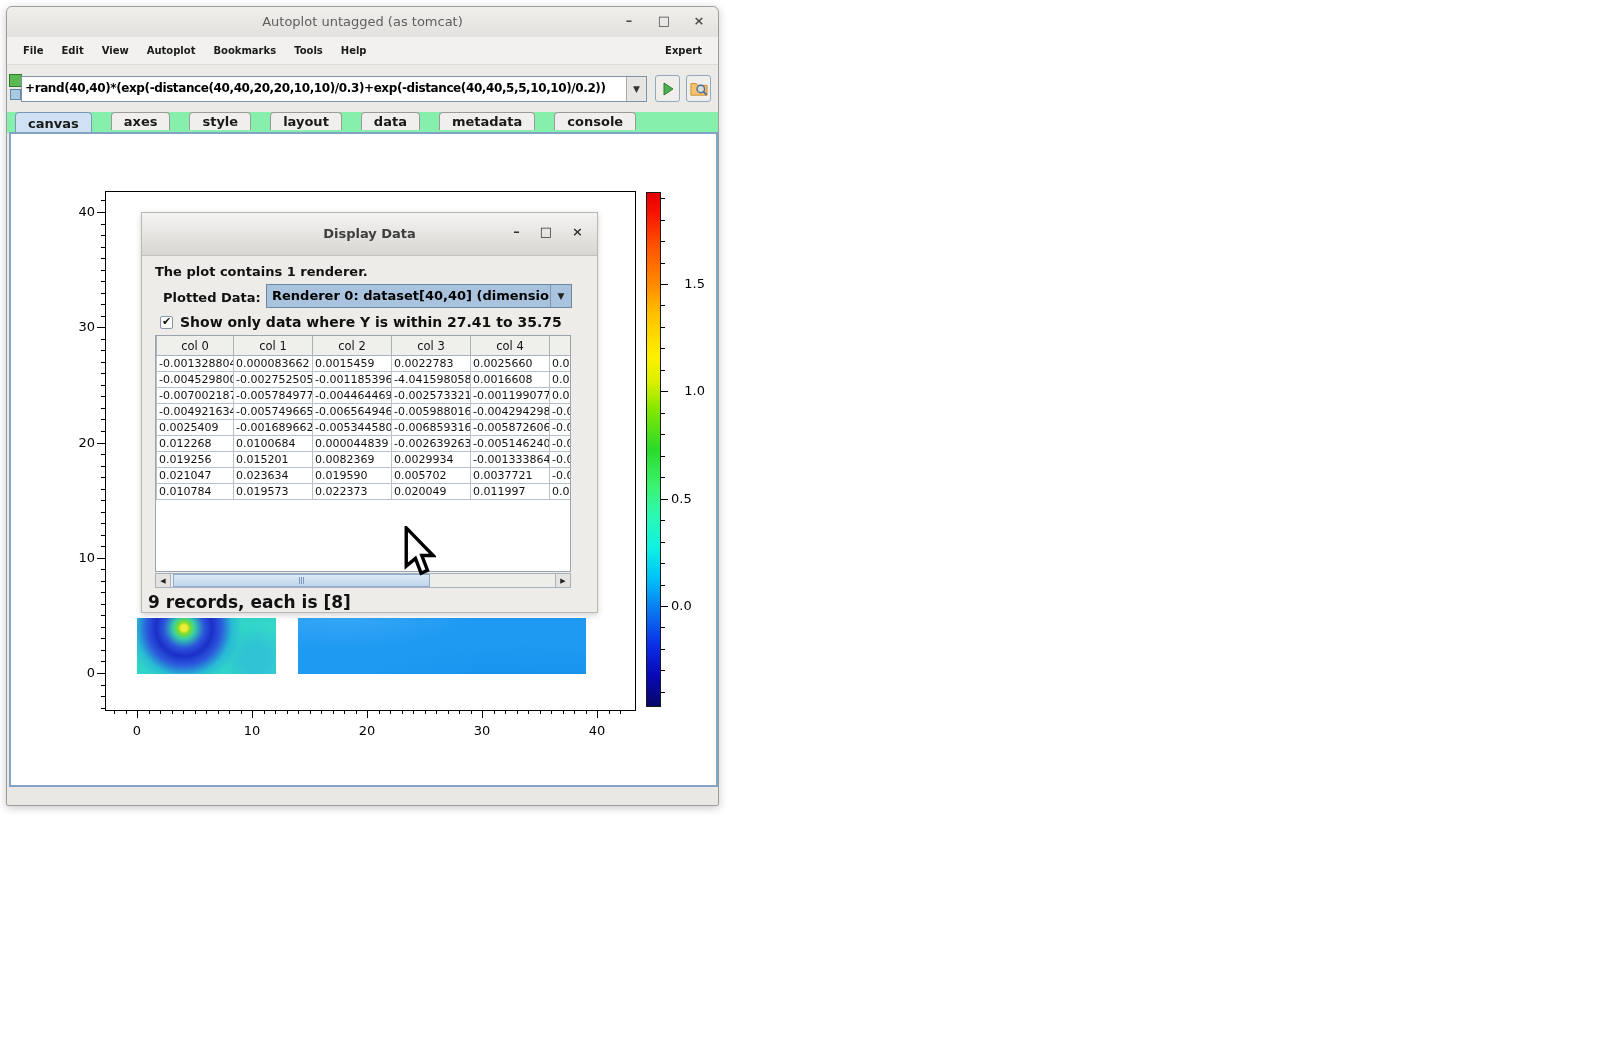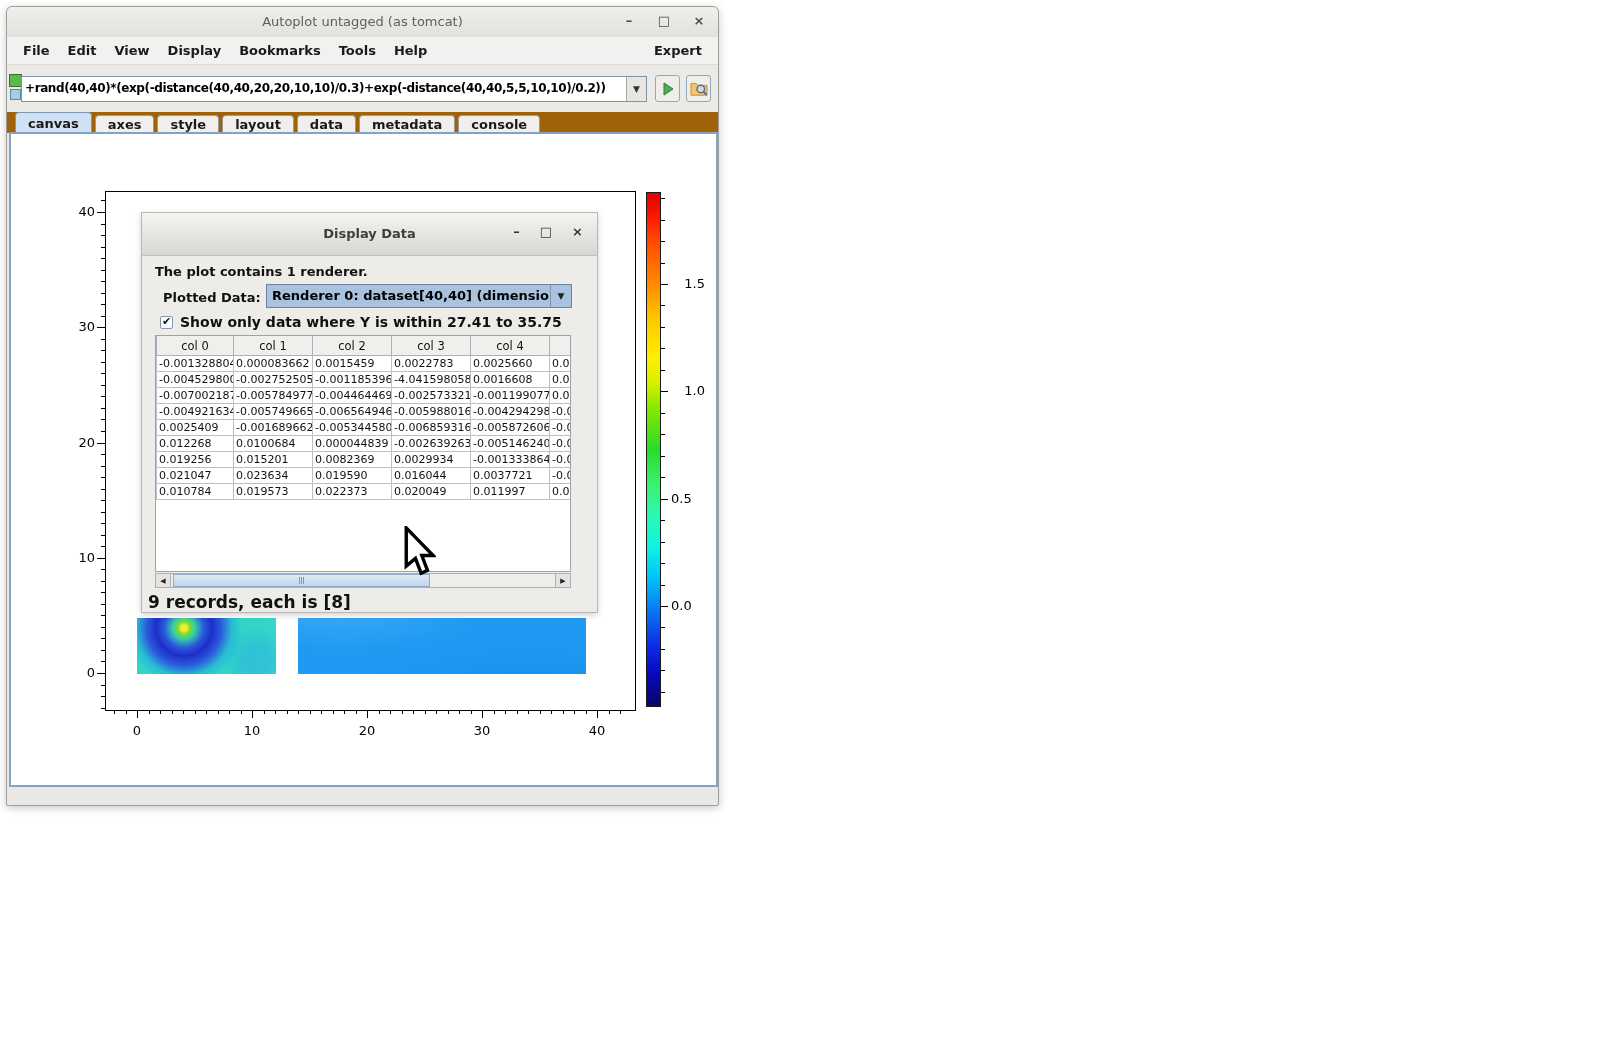--- a/index.html
+++ b/index.html
@@ -4,38 +4,38 @@
 <style>
   html,body{margin:0;padding:0}
   body{width:1600px;height:1050px;background:#ffffff;font-family:"DejaVu Sans",sans-serif;position:relative;overflow:hidden}
   
   .window{position:absolute;left:6px;top:6px;width:713px;height:800px;background:#E9E8E5;
           border:1px solid #9F9E9A;border-radius:6px 6px 2px 2px;box-shadow:0 2px 8px rgba(0,0,0,.22);box-sizing:border-box}
   .titlebar{height:30px;position:relative;border-radius:6px 6px 0 0;background:linear-gradient(#F0EFEC,#E2E1DE)}
   .title{position:absolute;left:0;right:0;top:7px;text-align:center;font-size:13px;color:#5E5E5E}
   .winbtns{position:absolute;right:12px;top:5px;display:flex;gap:21px;color:#4A4A4A;font-size:13px;font-weight:bold}
   .winbtn{width:14px;text-align:center;line-height:18px}
-  .menubar{height:27px;display:flex;align-items:center;padding:0 7px;font-size:13px;font-weight:600;color:#1A1A1A;
+  .menubar{height:27px;display:flex;align-items:center;padding:0 7px;font-size:10px;font-weight:600;color:#1A1A1A;
            background:#F2F1EF;border-bottom:1px solid #DCDBD7}
   .menu-item{padding:4px 9px}
   .menu-right{margin-left:auto;padding:4px 9px}
   .toolbar{height:47px;position:relative;background:#EBEAE7}
   .ind-green{position:absolute;left:2px;top:9px;width:11px;height:11px;background:#5CB852;border:1px solid #2E7A28}
   .ind-blue{position:absolute;left:3px;top:24px;width:9px;height:9px;background:#A8CBE2;border:1px solid #5E88A8}
   .uribox{position:absolute;left:14px;top:11px;width:626px;height:26px;background:#fff;border:1px solid #7E92A8;
           box-sizing:border-box;display:flex;align-items:stretch}
   .uritext{flex:1;font-size:12px;font-weight:bold;letter-spacing:-.4px;white-space:nowrap;overflow:hidden;
            padding:4px 3px 0 3px;color:#000}
   .uriarrow{width:19px;background:#E7E6E3;border-left:1px solid #A9A8A4;display:flex;align-items:center;justify-content:center;
             font-size:9px;color:#333}
   .toolbtn{position:absolute;top:10px;width:25px;height:27px;background:#EFEEEB;border:1px solid #93A7BE;border-radius:3px;
            box-sizing:border-box;display:flex;align-items:center;justify-content:center}
   .btn-play{left:648px}
   .btn-inspect{left:679px}
-  .tabsrow{height:21px;display:flex;align-items:flex-end;padding-left:8px;gap:3px;background:#a16207}
+  .tabsrow{height:21px;display:flex;align-items:flex-start;padding-left:8px;gap:19px;background:#86efac}
   .tab{height:18px;padding:0 12px;font-size:13px;font-weight:bold;display:flex;align-items:center;background:#F0EFED;
        border:1px solid #9B9A96;border-bottom:none;border-radius:4px 4px 0 0;color:#1A1A1A;box-sizing:border-box}
   .tab.active{background:#CFE1F3;height:21px;border-color:#7C98B8}
   
   .canvas{position:absolute;left:2px;top:125px;width:709px;height:655px;border:2px solid #83A3C6;background:#fff;box-sizing:border-box}
   .layer{position:absolute;left:0;top:0;right:0;bottom:0}
   .plotrect{position:absolute;left:94px;top:57px;width:529px;height:518px;border:1px solid #000;box-sizing:content-box}
   .tick{position:absolute;background:#000}
   .ticklabel{position:absolute;font-size:13px;color:#000;line-height:16px}
   .colorbar{position:absolute;left:635px;top:58px;width:15px;height:515px;border:1px solid #1a1a1a;box-sizing:border-box;
@@ -97,21 +97,21 @@
       <span class="winbtn">–</span>
       <span class="winbtn">□</span>
       <span class="winbtn">×</span>
     </span>
   </div>
 
   <div class="menubar" id="menubar">
     <span class="menu-item">File</span>
       <span class="menu-item">Edit</span>
       <span class="menu-item">View</span>
-      <span class="menu-item">Display</span>
+      <span class="menu-item">Autoplot</span>
       <span class="menu-item">Bookmarks</span>
       <span class="menu-item">Tools</span>
       <span class="menu-item">Help</span>
       <span class="menu-right">Expert</span>
   </div>
 
   <div class="toolbar">
     <span class="ind-green"></span>
     <span class="ind-blue"></span>
     <div class="uribox">
@@ -244,21 +244,21 @@
                   <td>0.015201</td>
                   <td>0.0082369</td>
                   <td>0.0029934</td>
                   <td>-0.001333864...</td>
                   <td>-0.0</td>
                 </tr>
                 <tr>
                   <td>0.021047</td>
                   <td>0.023634</td>
                   <td>0.019590</td>
-                  <td>0.016044</td>
+                  <td>0.005702</td>
                   <td>0.0037721</td>
                   <td>-0.0</td>
                 </tr>
                 <tr>
                   <td>0.010784</td>
                   <td>0.019573</td>
                   <td>0.022373</td>
                   <td>0.020049</td>
                   <td>0.011997</td>
                   <td>0.00</td>

